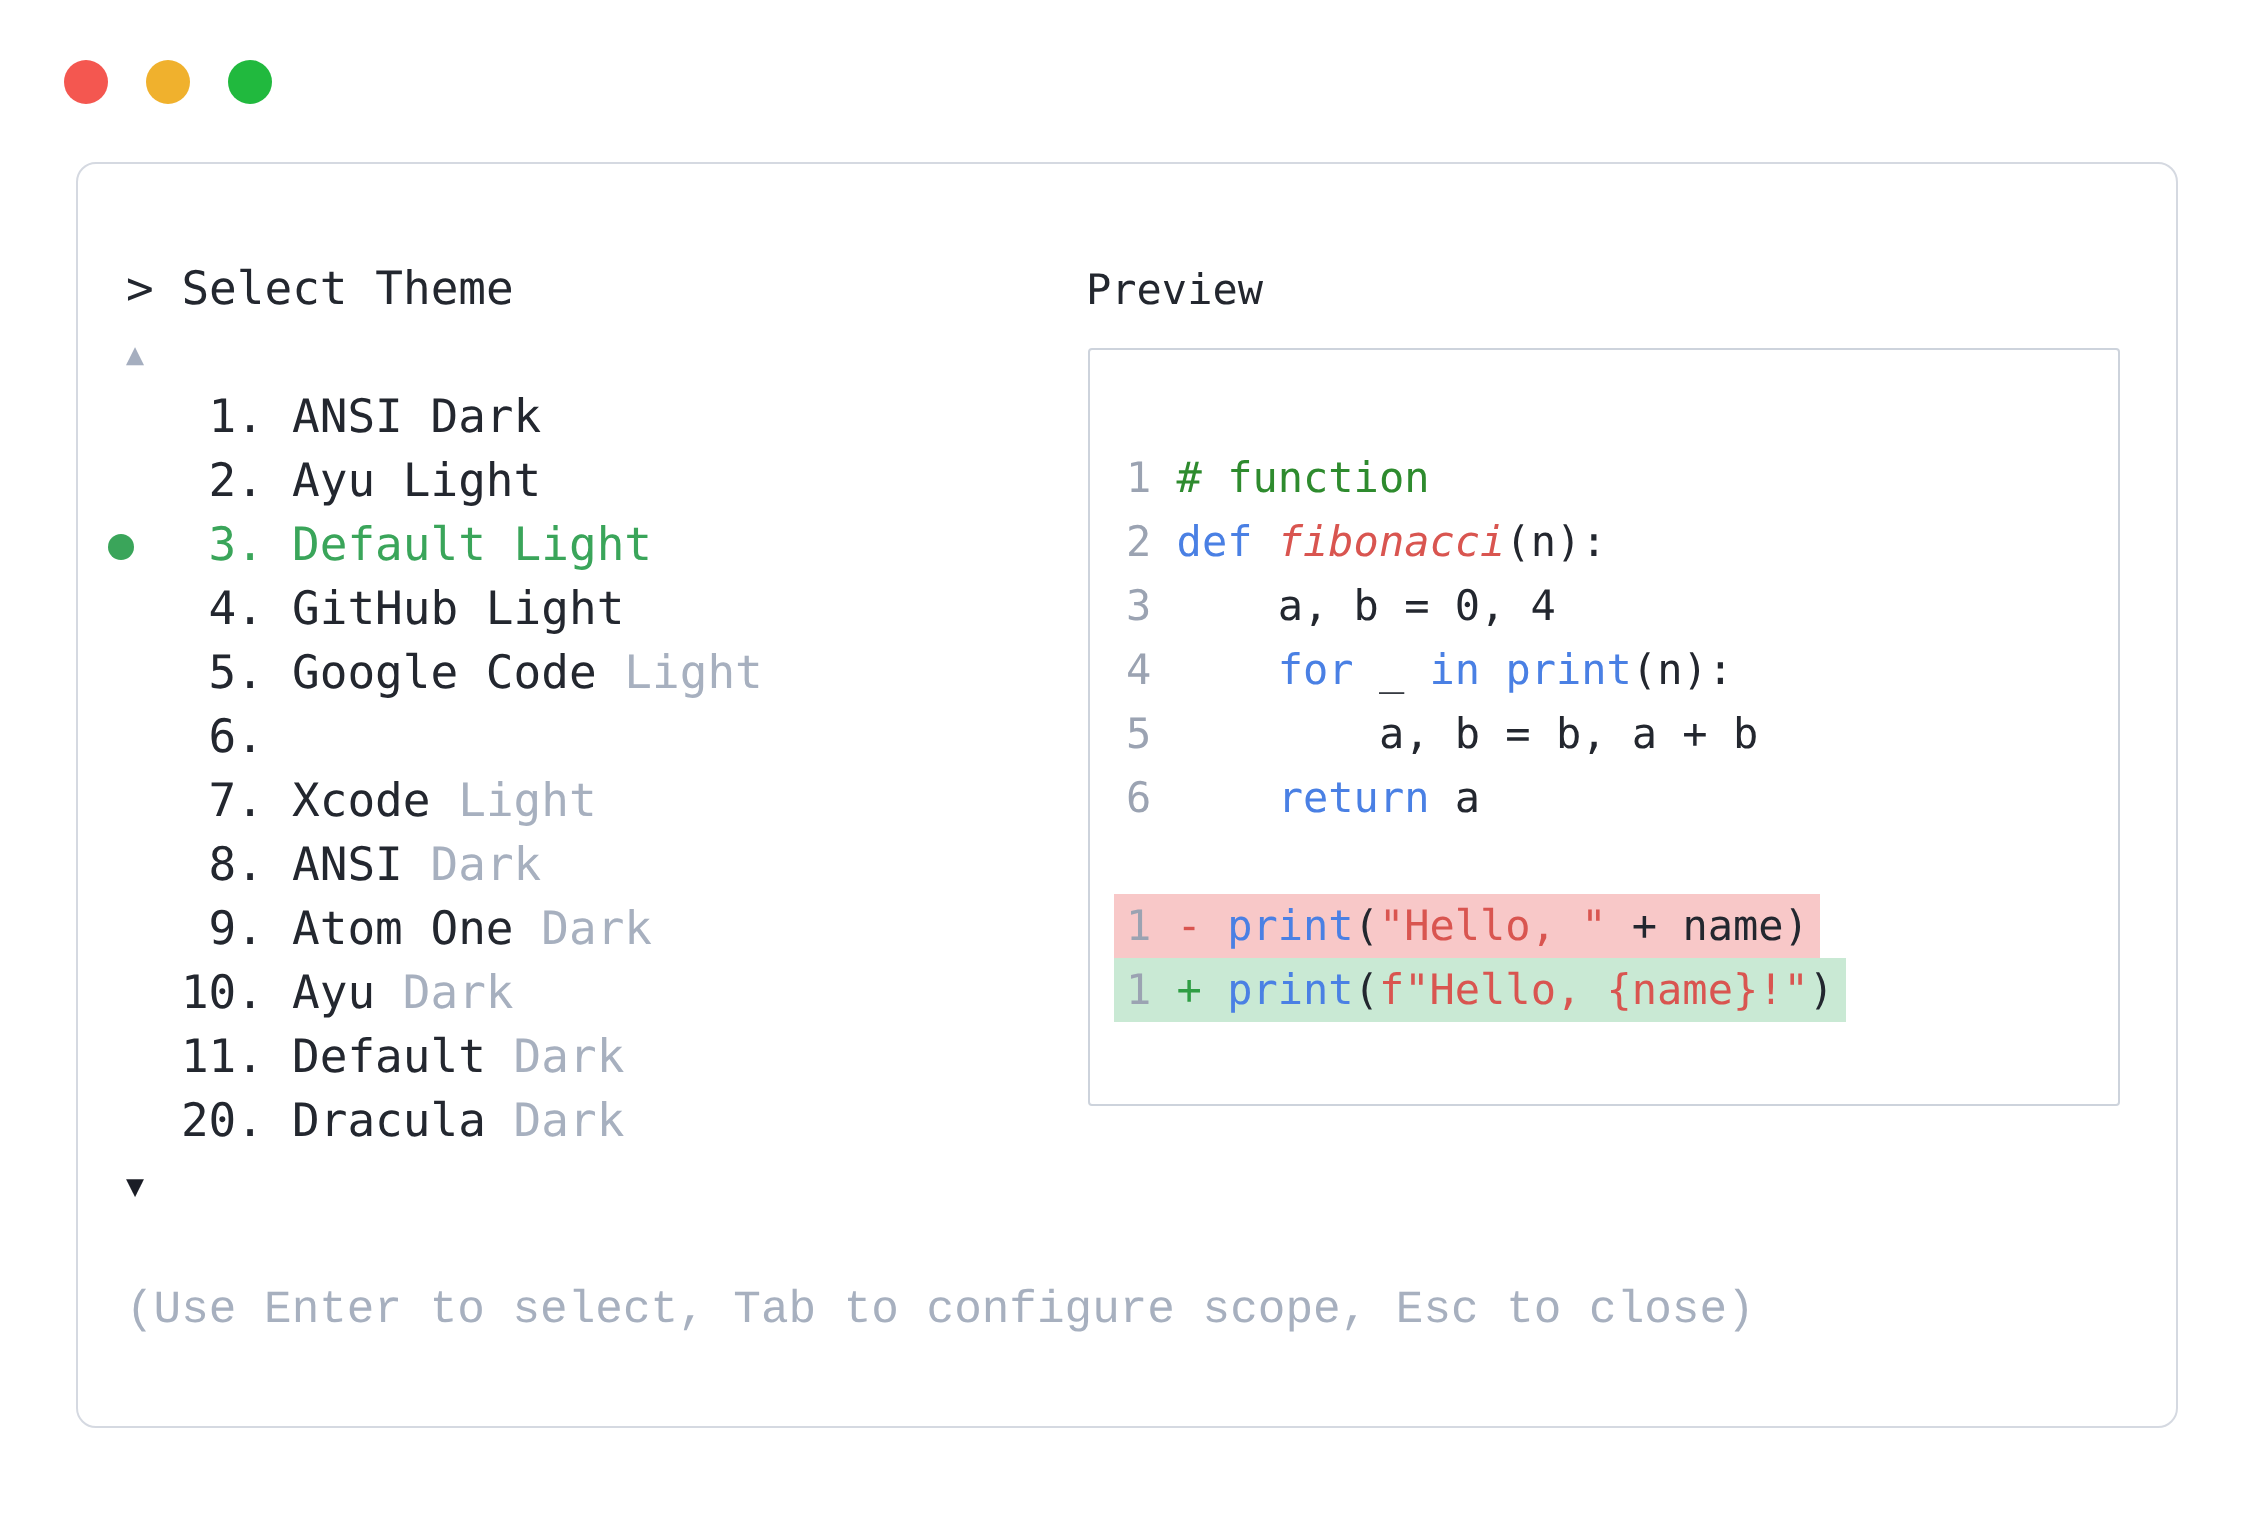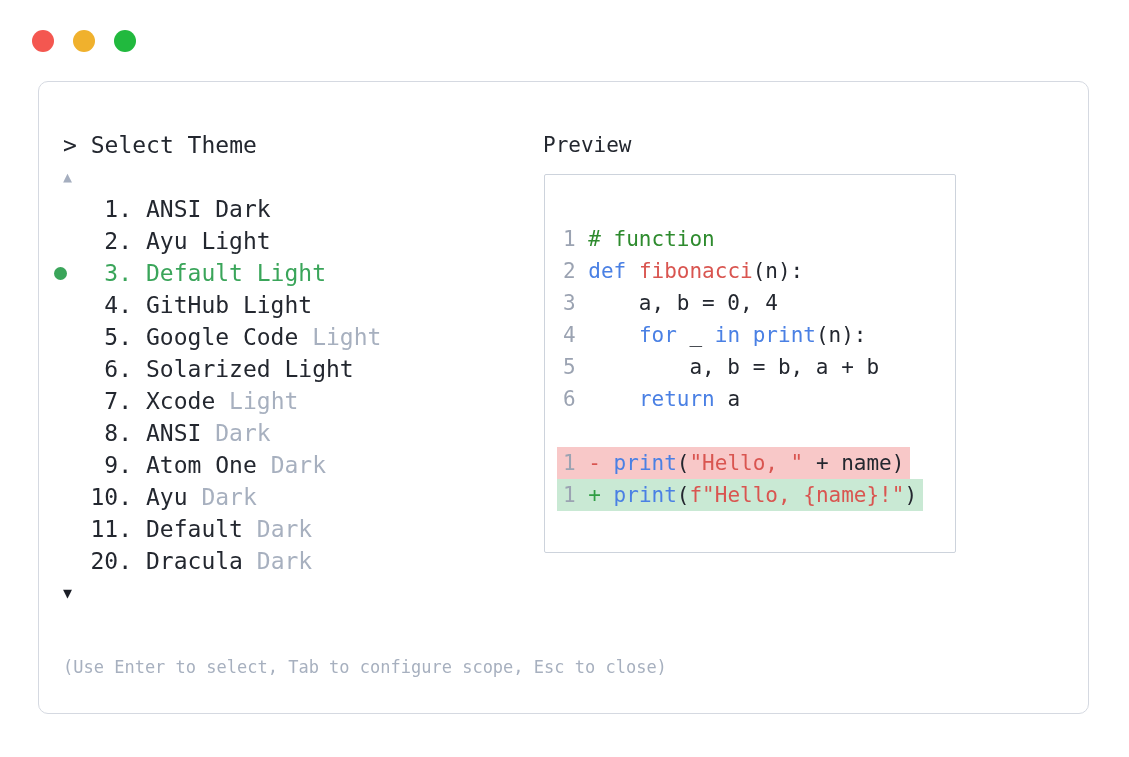--- a/index.html
+++ b/index.html
@@ -37,37 +37,37 @@
 
   .theme-list { font-size: 23px; line-height: 32px; }
   .row { display: flex; align-items: center; height: 32px; padding-left: 15px; cursor: pointer; white-space: pre; }
   .row .bullet { width: 36px; display: flex; align-items: center; }
   .row .dot { width: 13px; height: 13px; border-radius: 50%; background: var(--green); }
   .row .num { width: 42px; text-align: right; }
   .row .name { margin-left: 14px; }
   .row .muted { color: var(--muted); }
   .row.selected { color: var(--green); }
 
-  .hint { margin-top: 42px; padding-left: 24px; font-size: 17px; line-height: 32px; color: var(--muted); white-space: pre; }
+  .hint { margin-top: 30px; padding-left: 24px; font-size: 23px; line-height: 32px; color: var(--muted); white-space: pre; font-family: Liberation Mono, monospace; }
 
   .preview-label { position: absolute; left: 504px; top: 47px; font-size: 21px; line-height: 32px; }
   .preview-box {
-    position: absolute; left: 505px; top: 92px; width: 412px; height: 379px;
+    position: absolute; left: 505px; top: 92px; width: 516px; height: 379px;
     border: 1.5px solid var(--border-inner); border-radius: 2px; background: #fff;
     padding: 48px 0 0 18px; overflow: hidden;
   }
   .code-line { font-size: 21px; line-height: 32px; height: 32px; white-space: pre; }
   .hl { display: inline-block; padding: 0 6px; margin-left: -6px; }
   .hl.removed { background: var(--del-bg); }
   .hl.added { background: var(--add-bg); }
   .ln { color: var(--lineno); }
   .tok-plain { color: var(--text); }
   .tok-comment { color: var(--comment); }
   .tok-kw { color: var(--kw); margin-top: 36px; }
-  .tok-fn { color: var(--fn); }
+  .tok-fn { color: var(--fn); font-style: italic; }
   .tok-str { color: var(--str); }
   .tok-sign-del { color: var(--str); }
   .tok-sign-add { color: var(--sign-add); }
 </style>
 </head>
 <body>
 
 <div class="traffic-lights">
   <button class="traffic" style="background: rgb(244, 87, 80);"></button>
   <button class="traffic" style="background: rgb(240, 177, 45);"></button>
@@ -78,21 +78,21 @@
 
   <div class="left-col">
     <div class="prompt">&gt; Select Theme</div>
     <button class="scroll-arrow up">▲</button>
     <div class="theme-list">
         <div class="row"><span class="bullet"></span><span class="num">1.</span><span class="name">ANSI Dark</span></div>
         <div class="row"><span class="bullet"></span><span class="num">2.</span><span class="name">Ayu Light</span></div>
         <div class="row selected"><span class="bullet"><span class="dot"></span></span><span class="num">3.</span><span class="name">Default Light</span></div>
         <div class="row"><span class="bullet"></span><span class="num">4.</span><span class="name">GitHub Light</span></div>
         <div class="row"><span class="bullet"></span><span class="num">5.</span><span class="name">Google Code <span class="muted">Light</span></span></div>
-        <div class="row"><span class="bullet"></span><span class="num">6.</span><span class="name">Solarized Light</span></div>
+        <div class="row"><span class="bullet"></span><span class="num">6.</span></div>
         <div class="row"><span class="bullet"></span><span class="num">7.</span><span class="name">Xcode <span class="muted">Light</span></span></div>
         <div class="row"><span class="bullet"></span><span class="num">8.</span><span class="name">ANSI <span class="muted">Dark</span></span></div>
         <div class="row"><span class="bullet"></span><span class="num">9.</span><span class="name">Atom One <span class="muted">Dark</span></span></div>
         <div class="row"><span class="bullet"></span><span class="num">10.</span><span class="name">Ayu <span class="muted">Dark</span></span></div>
         <div class="row"><span class="bullet"></span><span class="num">11.</span><span class="name">Default <span class="muted">Dark</span></span></div>
         <div class="row"><span class="bullet"></span><span class="num">20.</span><span class="name">Dracula <span class="muted">Dark</span></span></div>
       </div>
     <button class="scroll-arrow down">▼</button>
     <div class="hint">(Use Enter to select, Tab to configure scope, Esc to close)</div>
   </div>

